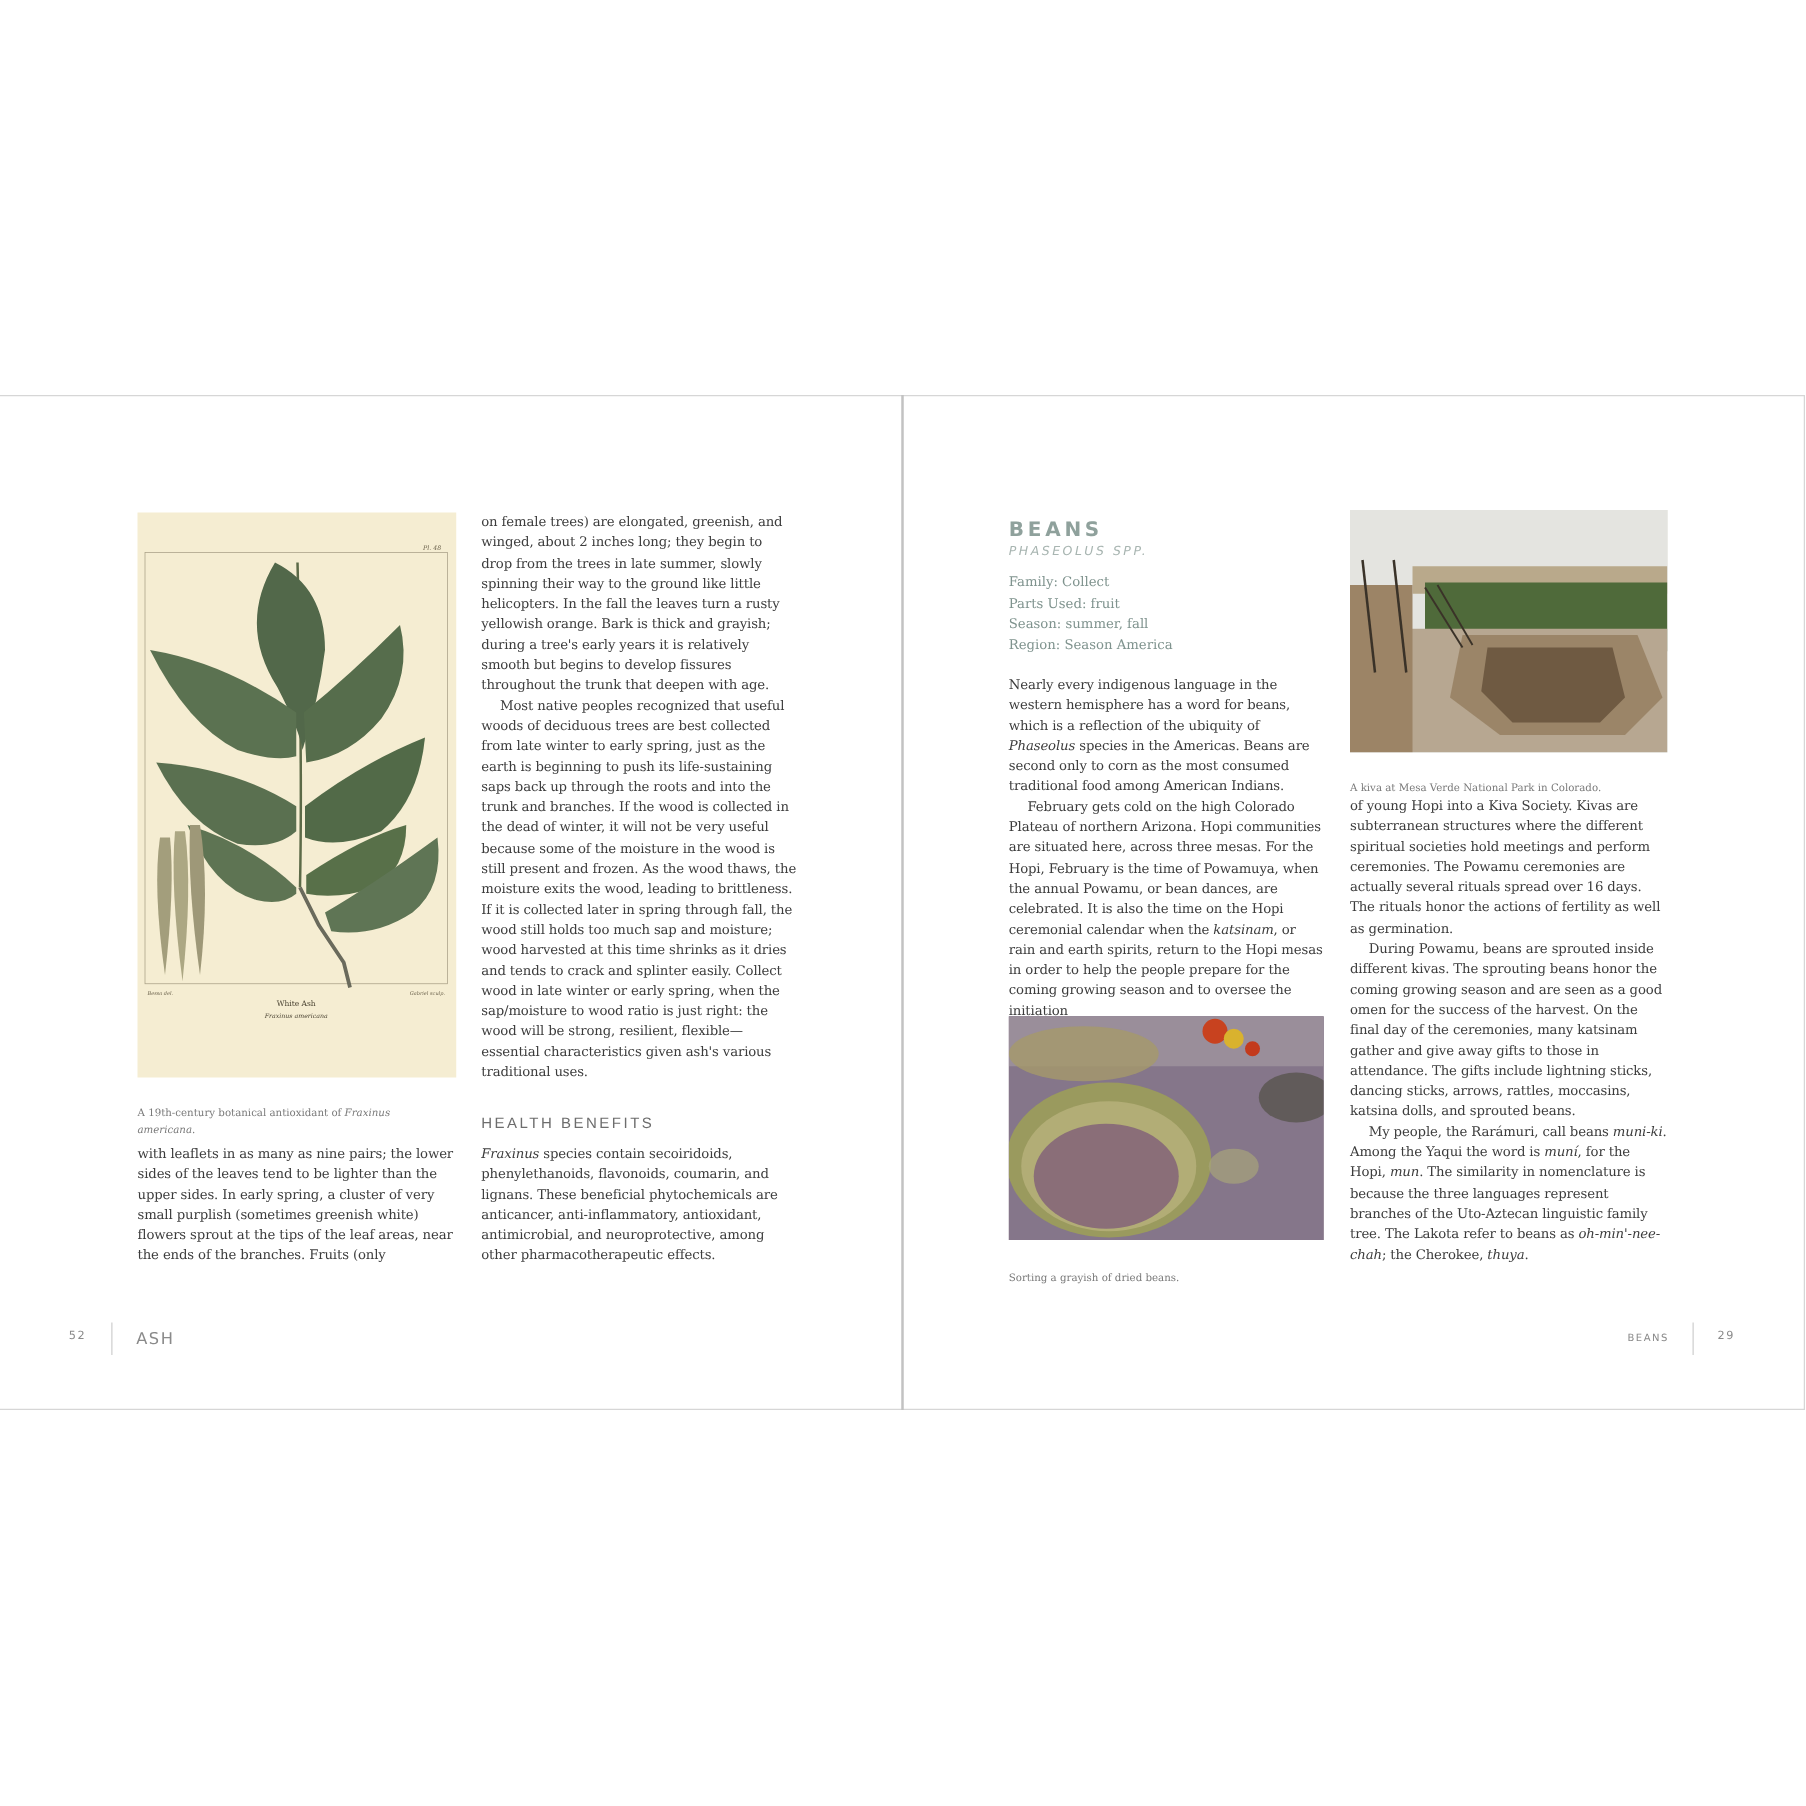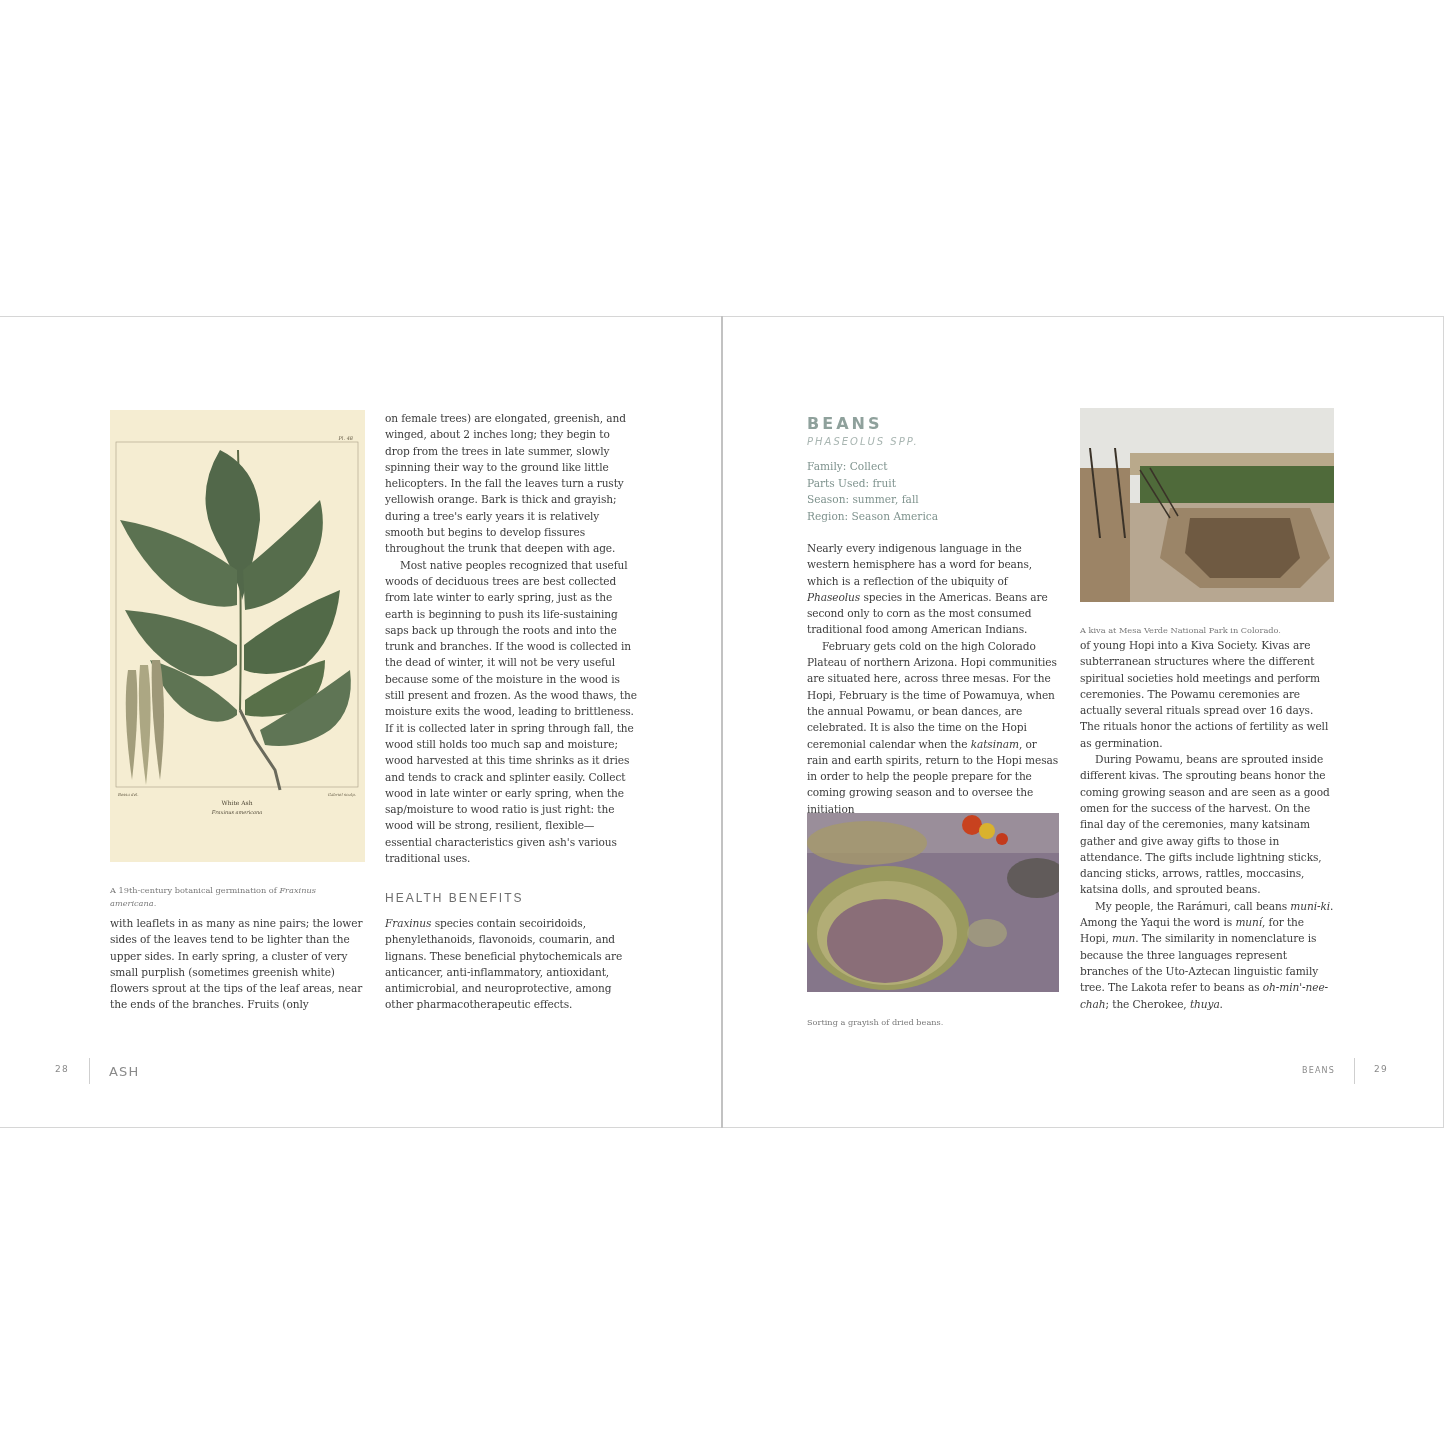--- a/index.html
+++ b/index.html
@@ -48,39 +48,39 @@
     <path d="M30 255 Q26 300 36 375 Q44 300 38 255Z" fill="#aca783"></path>
     <path d="M42 250 Q40 300 50 370 Q58 300 50 250Z" fill="#9e9878"></path>
     <text x="8" y="386" font-size="4" font-style="italic" fill="#6b624c" font-family="DejaVu Serif, serif">Bessa del.</text>
     <text x="246" y="386" font-size="4" font-style="italic" fill="#6b624c" text-anchor="end" font-family="DejaVu Serif, serif">Gabriel sculp.</text>
     <text x="127" y="395" font-size="6" fill="#4a4332" text-anchor="middle" font-family="DejaVu Serif, serif">White Ash</text>
     <text x="127" y="404" font-size="5" font-style="italic" fill="#4a4332" text-anchor="middle" font-family="DejaVu Serif, serif">Fraxinus americana</text>
   </svg>
 </div>
 
 <div class="caption col" style="left:110px; top:868px; width:230px;">
-  <span>A 19th-century botanical germination of </span><em>Fraxinus americana</em><span>.</span>
+  <span>A 19th-century botanical antioxidant of </span><em>Fraxinus americana</em><span>.</span>
 </div>
 
 <div class="col body-text" style="left:110px; top:915px;">
   <p>with leaflets in as many as nine pairs; the lower sides of the leaves tend to be lighter than the upper sides. In early spring, a cluster of very small purplish (sometimes greenish white) flowers sprout at the tips of the leaf areas, near the ends of the branches. Fruits (only</p>
 </div>
 
 <div class="col body-text" style="left:385px; top:410px; width:252px;">
   <p>on female trees) are elongated, greenish, and winged, about 2 inches long; they begin to drop from the trees in late summer, slowly spinning their way to the ground like little helicopters. In the fall the leaves turn a rusty yellowish orange. Bark is thick and grayish; during a tree's early years it is relatively smooth but begins to develop fissures throughout the trunk that deepen with age.</p>
   <p class="indent">Most native peoples recognized that useful woods of deciduous trees are best collected from late winter to early spring, just as the earth is beginning to push its life-sustaining saps back up through the roots and into the trunk and branches. If the wood is collected in the dead of winter, it will not be very useful because some of the moisture in the wood is still present and frozen. As the wood thaws, the moisture exits the wood, leading to brittleness. If it is collected later in spring through fall, the wood still holds too much sap and moisture; wood harvested at this time shrinks as it dries and tends to crack and splinter easily. Collect wood in late winter or early spring, when the sap/moisture to wood ratio is just right: the wood will be strong, resilient, flexible—essential characteristics given ash's various traditional uses.</p>
 </div>
 
 <div class="section-head col" style="left:385px; top:891px;">HEALTH BENEFITS</div>
 
 <div class="col body-text" style="left:385px; top:915px; width:252px;">
   <p><em>Fraxinus</em><span> species contain secoiridoids, phenylethanoids, flavonoids, coumarin, and lignans. These beneficial phytochemicals are anticancer, anti-inflammatory, antioxidant, antimicrobial, and neuroprotective, among other pharmacotherapeutic effects.</span></p>
 </div>
 
-<div class="folio" style="left:55px; top:1064px;">28</div>
+<div class="folio" style="left:55px; top:1064px;">52</div>
 <div class="folio-rule" style="left:89px; top:1058px;"></div>
 <div class="folio" style="left:109px; top:1016px; font-size:13px;margin-top:48px;">ASH</div>
 
 <div class="title col" style="left:807px; top:414px;">BEANS</div>
 <div class="subtitle col" style="left:807px; top:436px;">PHASEOLUS SPP.</div>
 
 <div class="facts col" style="left:807px; top:458px;">
   <div>Family: Collect</div>
   <div>Parts Used: fruit</div>
   <div>Season: summer, fall</div>

